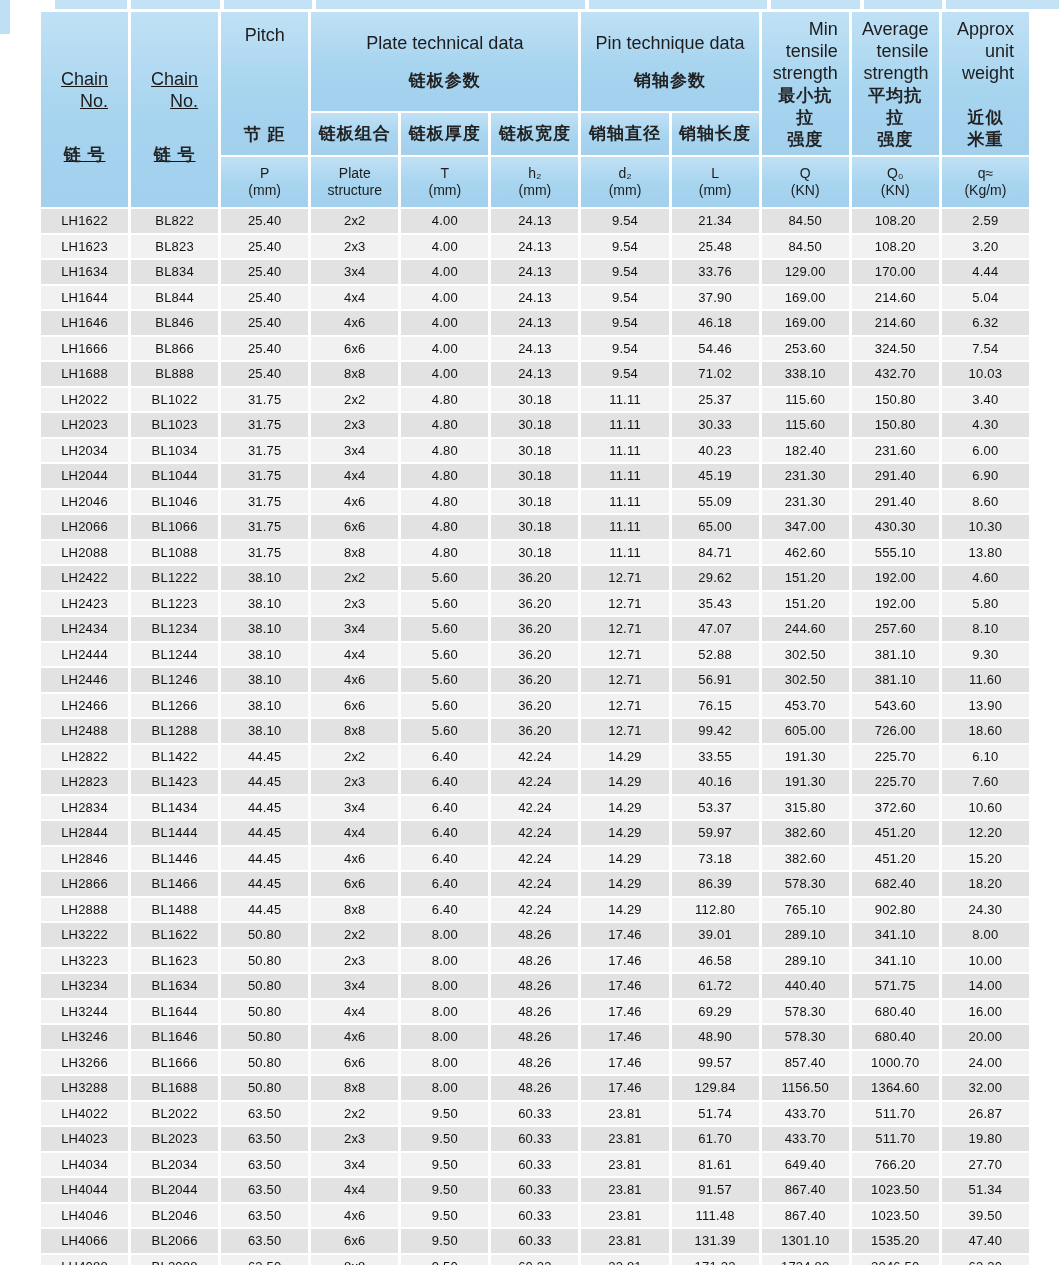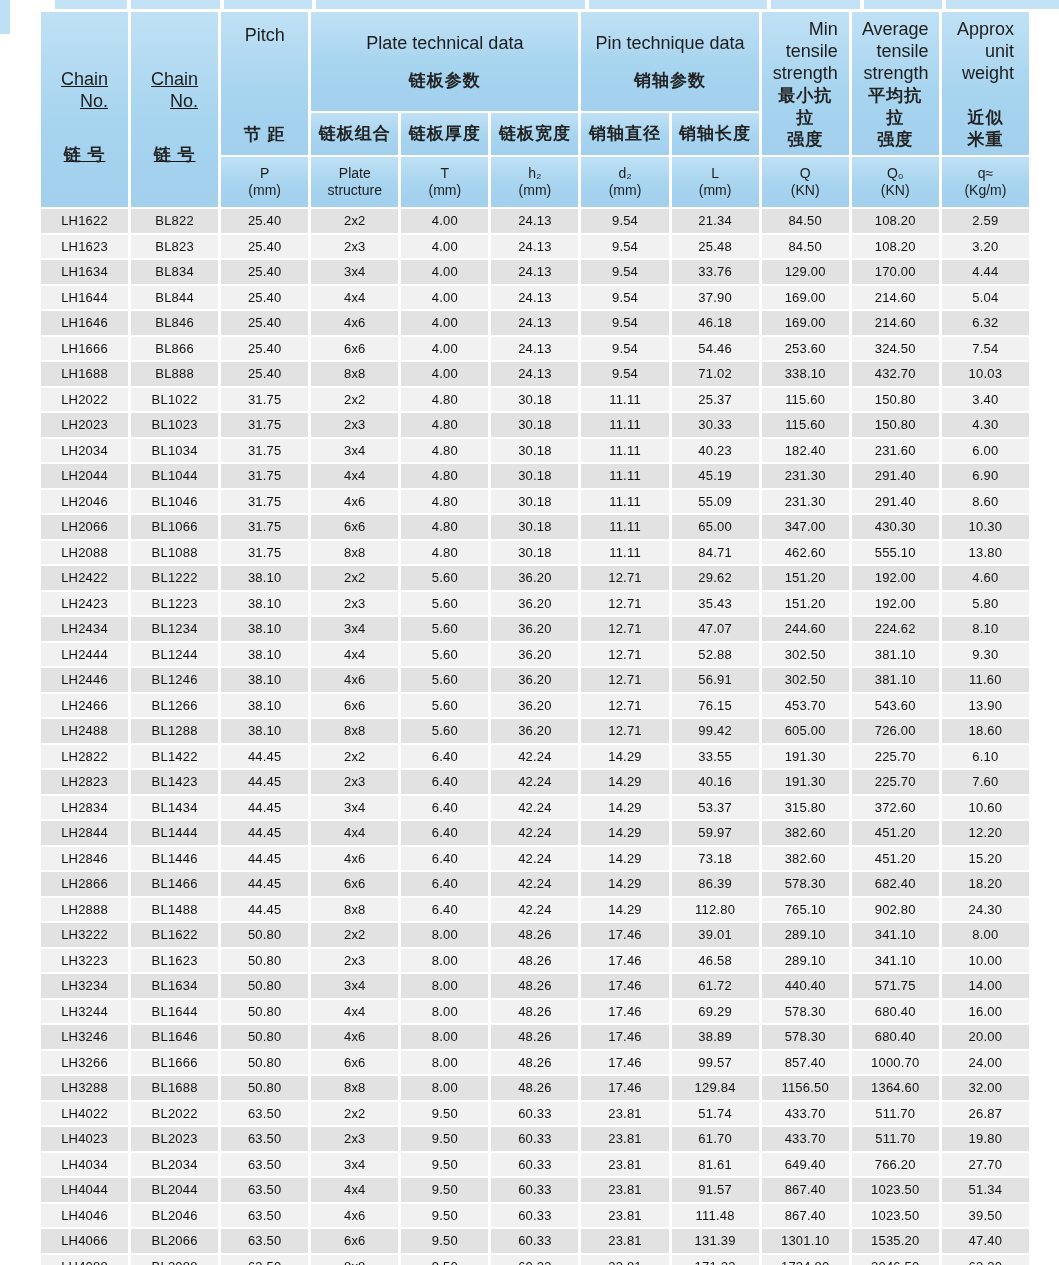--- a/index.html
+++ b/index.html
@@ -432,21 +432,21 @@
         <tr>
           <td>LH2434</td>
           <td>BL1234</td>
           <td>38.10</td>
           <td>3x4</td>
           <td>5.60</td>
           <td>36.20</td>
           <td>12.71</td>
           <td>47.07</td>
           <td>244.60</td>
-          <td>224.62</td>
+          <td>257.60</td>
           <td>8.10</td>
         </tr>
         <tr>
           <td>LH2444</td>
           <td>BL1244</td>
           <td>38.10</td>
           <td>4x4</td>
           <td>5.60</td>
           <td>36.20</td>
           <td>12.71</td>
@@ -638,21 +638,21 @@
           <td>16.00</td>
         </tr>
         <tr>
           <td>LH3246</td>
           <td>BL1646</td>
           <td>50.80</td>
           <td>4x6</td>
           <td>8.00</td>
           <td>48.26</td>
           <td>17.46</td>
-          <td>38.89</td>
+          <td>48.90</td>
           <td>578.30</td>
           <td>680.40</td>
           <td>20.00</td>
         </tr>
         <tr>
           <td>LH3266</td>
           <td>BL1666</td>
           <td>50.80</td>
           <td>6x6</td>
           <td>8.00</td>

